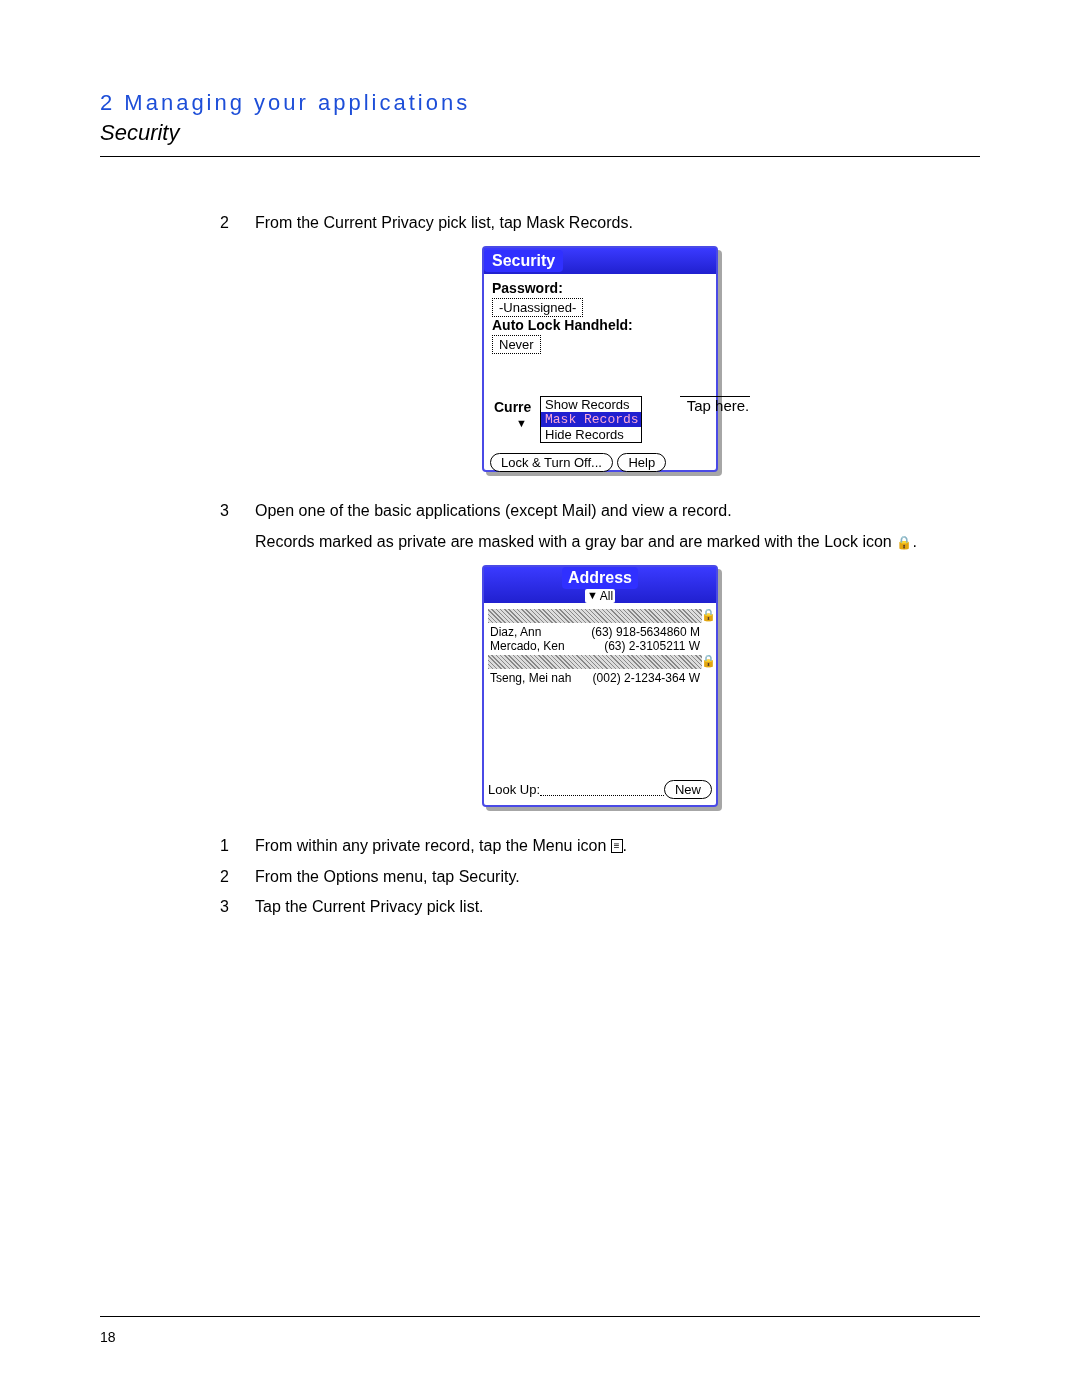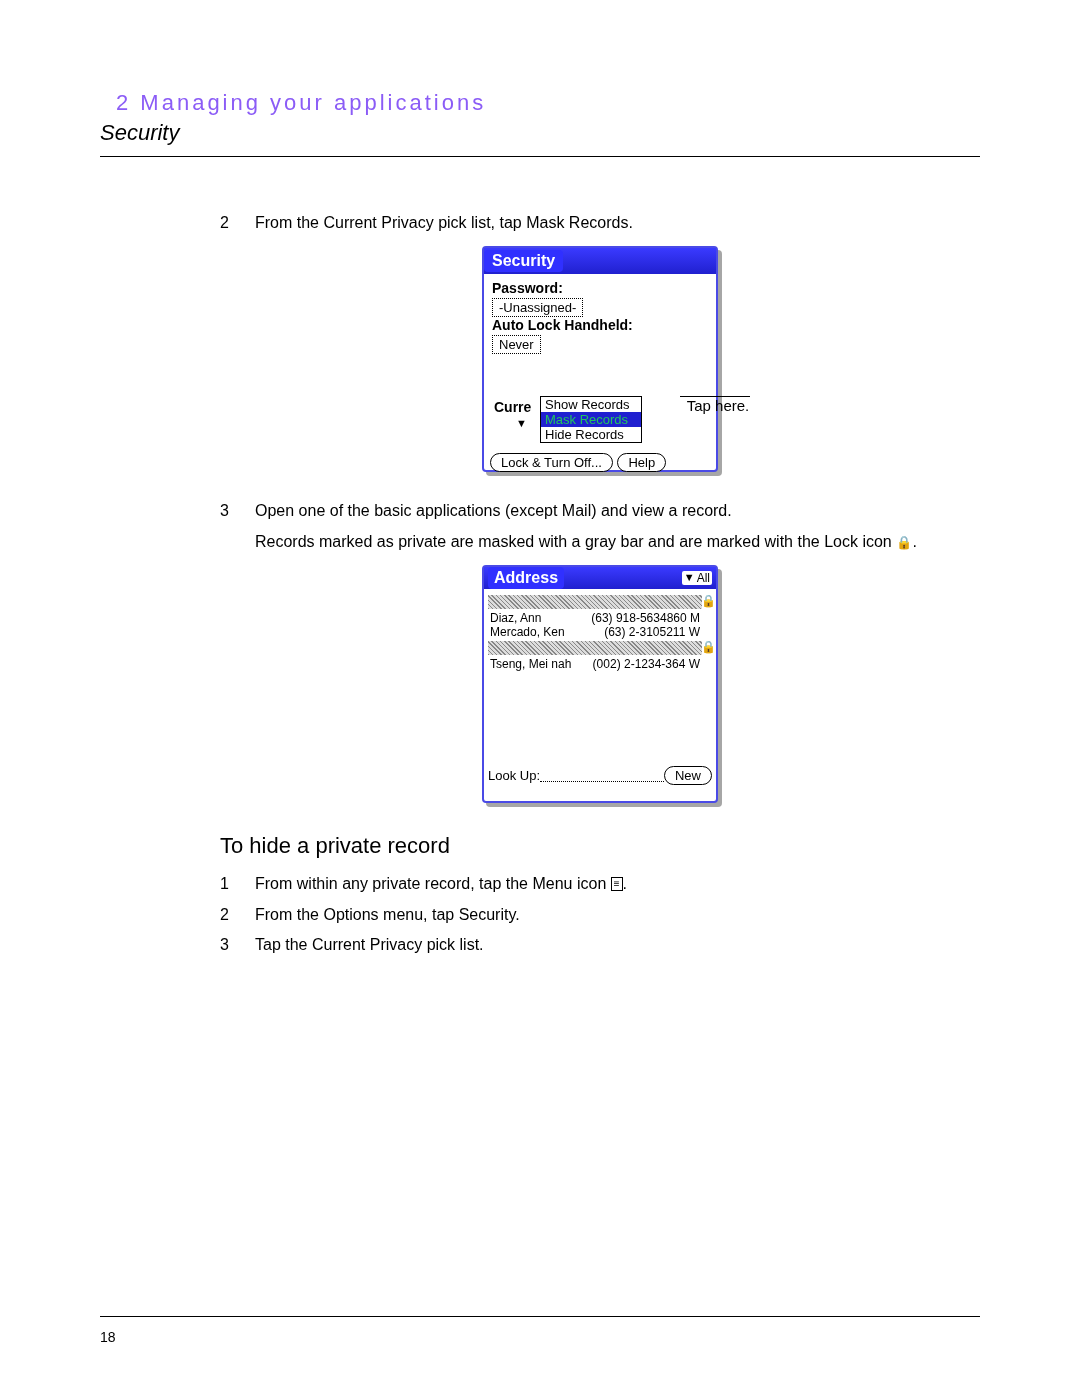--- a/index.html
+++ b/index.html
@@ -14,22 +14,21 @@
   .page {
     padding: 90px 100px 60px 100px;
     box-sizing: border-box;
     height: 100%;
     position: relative;
   }
   .chapter-title {
     font-size: 22px;
     letter-spacing: 3px;
     font-weight: 400;
-    color: #8b5cf6;
-    margin-left: 16px;
+    color: #1d4ed8;
   }
   .section-title {
     font-style: italic;
     font-size: 22px;
     margin-top: 4px;
     margin-bottom: 10px;
   }
   .rule {
     border: 0;
     border-top: 1px solid #000;
@@ -111,21 +110,22 @@
     background: #fff;
     font-size: 13px;
     width: 100px;
   }
   .picklist .opt {
     padding: 0 4px;
     white-space: nowrap;
   }
   .picklist .sel {
     background: #2020d0;
-    color: #22c55e;
+    color: #f9a8d4;
+    font-family: Liberation Mono, monospace;
   }
   .callout {
     position: absolute;
     font-size: 15px;
     display: flex;
     align-items: center;
     flex-direction: column;
   }
   .callout-line {
     border-top: 1px solid #000;
@@ -149,21 +149,21 @@
     right: -14px;
     top: -1px;
     font-size: 12px;
   }
   .lookup {
     display: flex;
     align-items: center;
     gap: 0;
     font-size: 13px;
     margin-top: 95px;
-    padding: 0 4px 16px 4px;
+    padding: 0 4px 6px 4px;
   }
   .lookup .dline {
     border-bottom: 1px dotted #000;
     flex:1;
     height: 12px;
   }
   .subheading {
     font-size: 22px;
     margin: 30px 0 14px 0;
     font-weight: 400;
@@ -187,20 +187,21 @@
     transform: translateY(-1px);
     margin-right: 2px;
   }
   .addr-titlebar {
     background: linear-gradient(#3a3aff,#2020cf);
     color:#fff;
     display:flex;
     justify-content:space-between;
     align-items:center;
     padding: 0 4px;
+    flex-direction: column;
   }
   .addr-titlebar .left {
     background:#3030ff;
     font-weight:bold;
     padding:2px 6px;
     border-radius:4px;
   }
   .addr-titlebar .right {
     color:#000;
     background:#fff;
@@ -296,21 +297,20 @@
           </div>
         </div>
         <div class="lookup">
           <span>Look Up:</span>
           <span class="dline"></span>
           <span class="palm-button" style="margin-top:0">New</span>
         </div>
       </div>
     </div>
 
-    <div class="subheading">To hide a private record</div>
 
     <div class="step">
       <div class="step-num">1</div>
       <div class="step-text">
         <span>From within any private record, tap the Menu icon </span>
         <span style="display:inline-block;border:1px solid #000;font-size:10px;line-height:10px;padding:1px 2px;vertical-align:2px;">≡</span><span>.</span>
       </div>
     </div>
     <div class="step">
       <div class="step-num">2</div>

